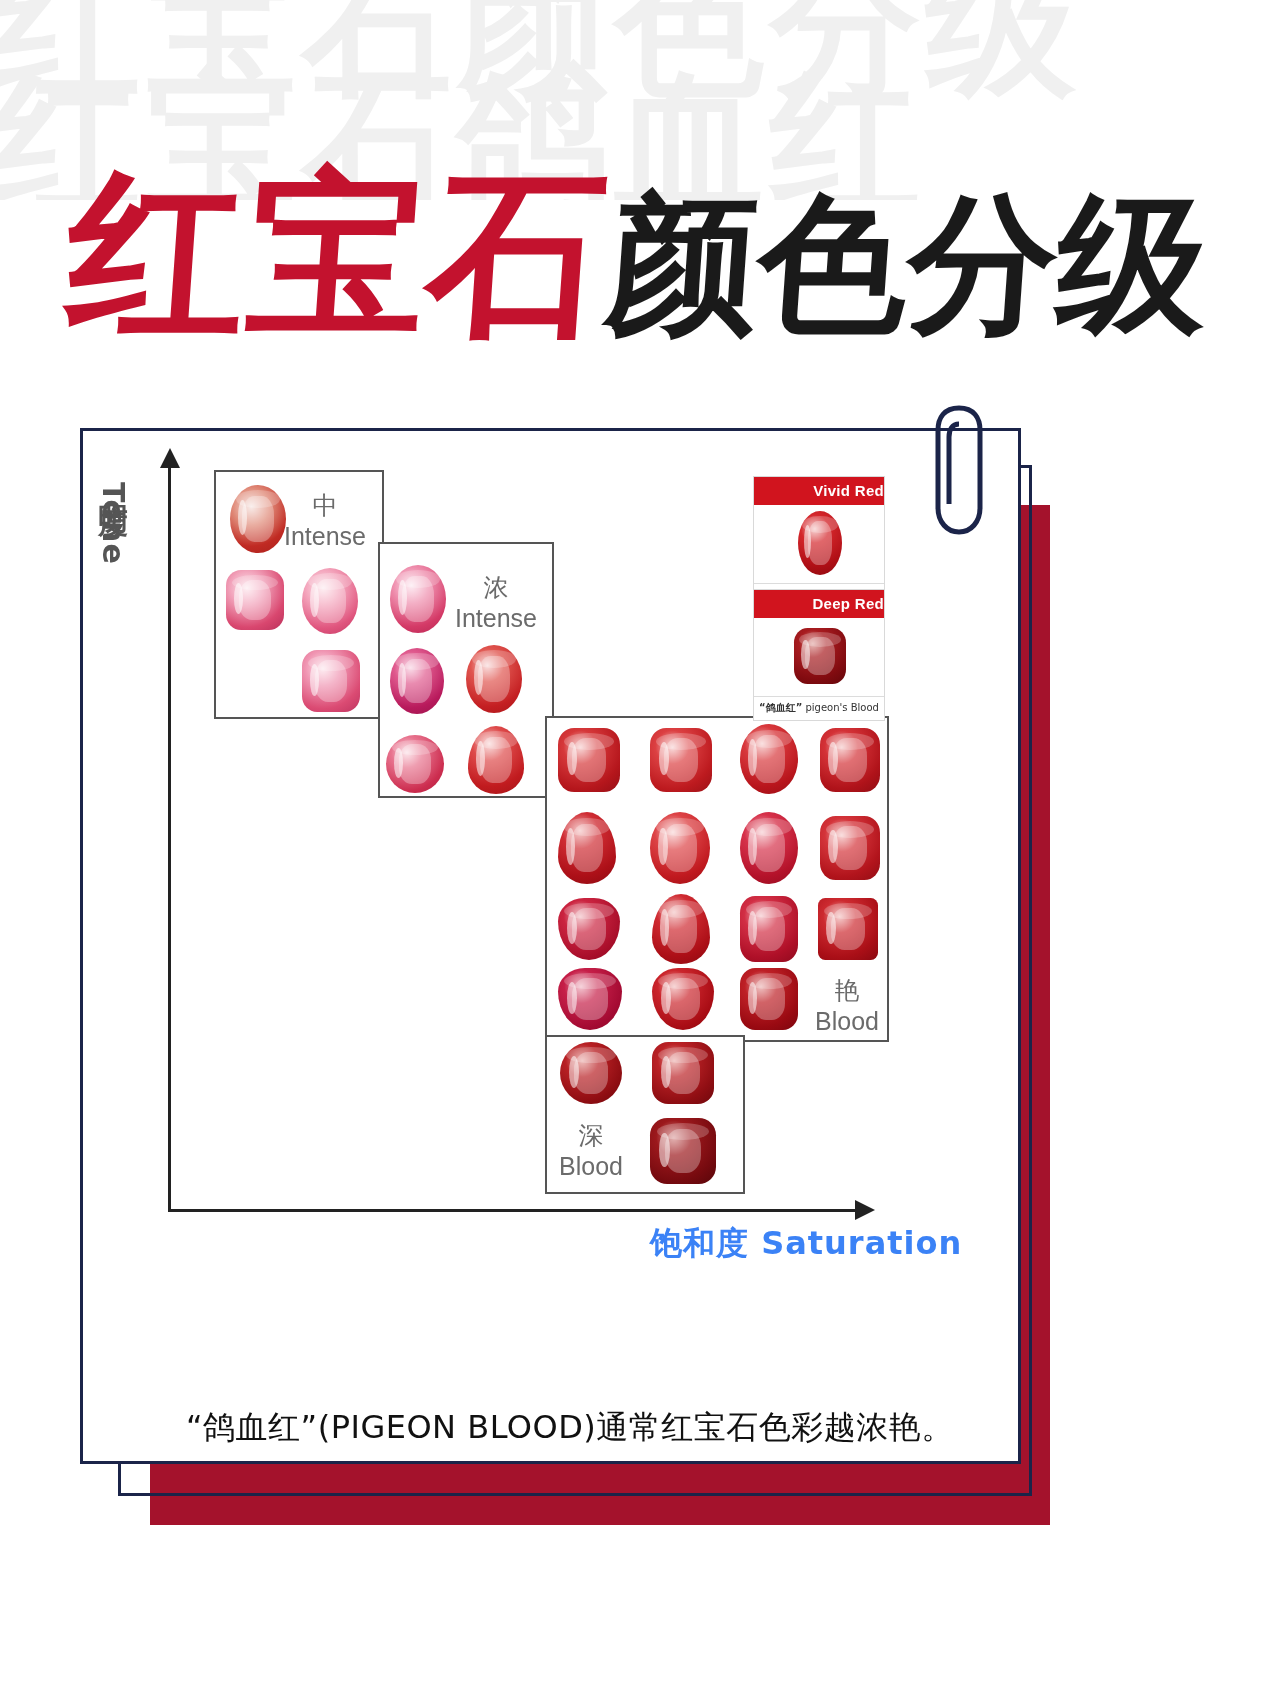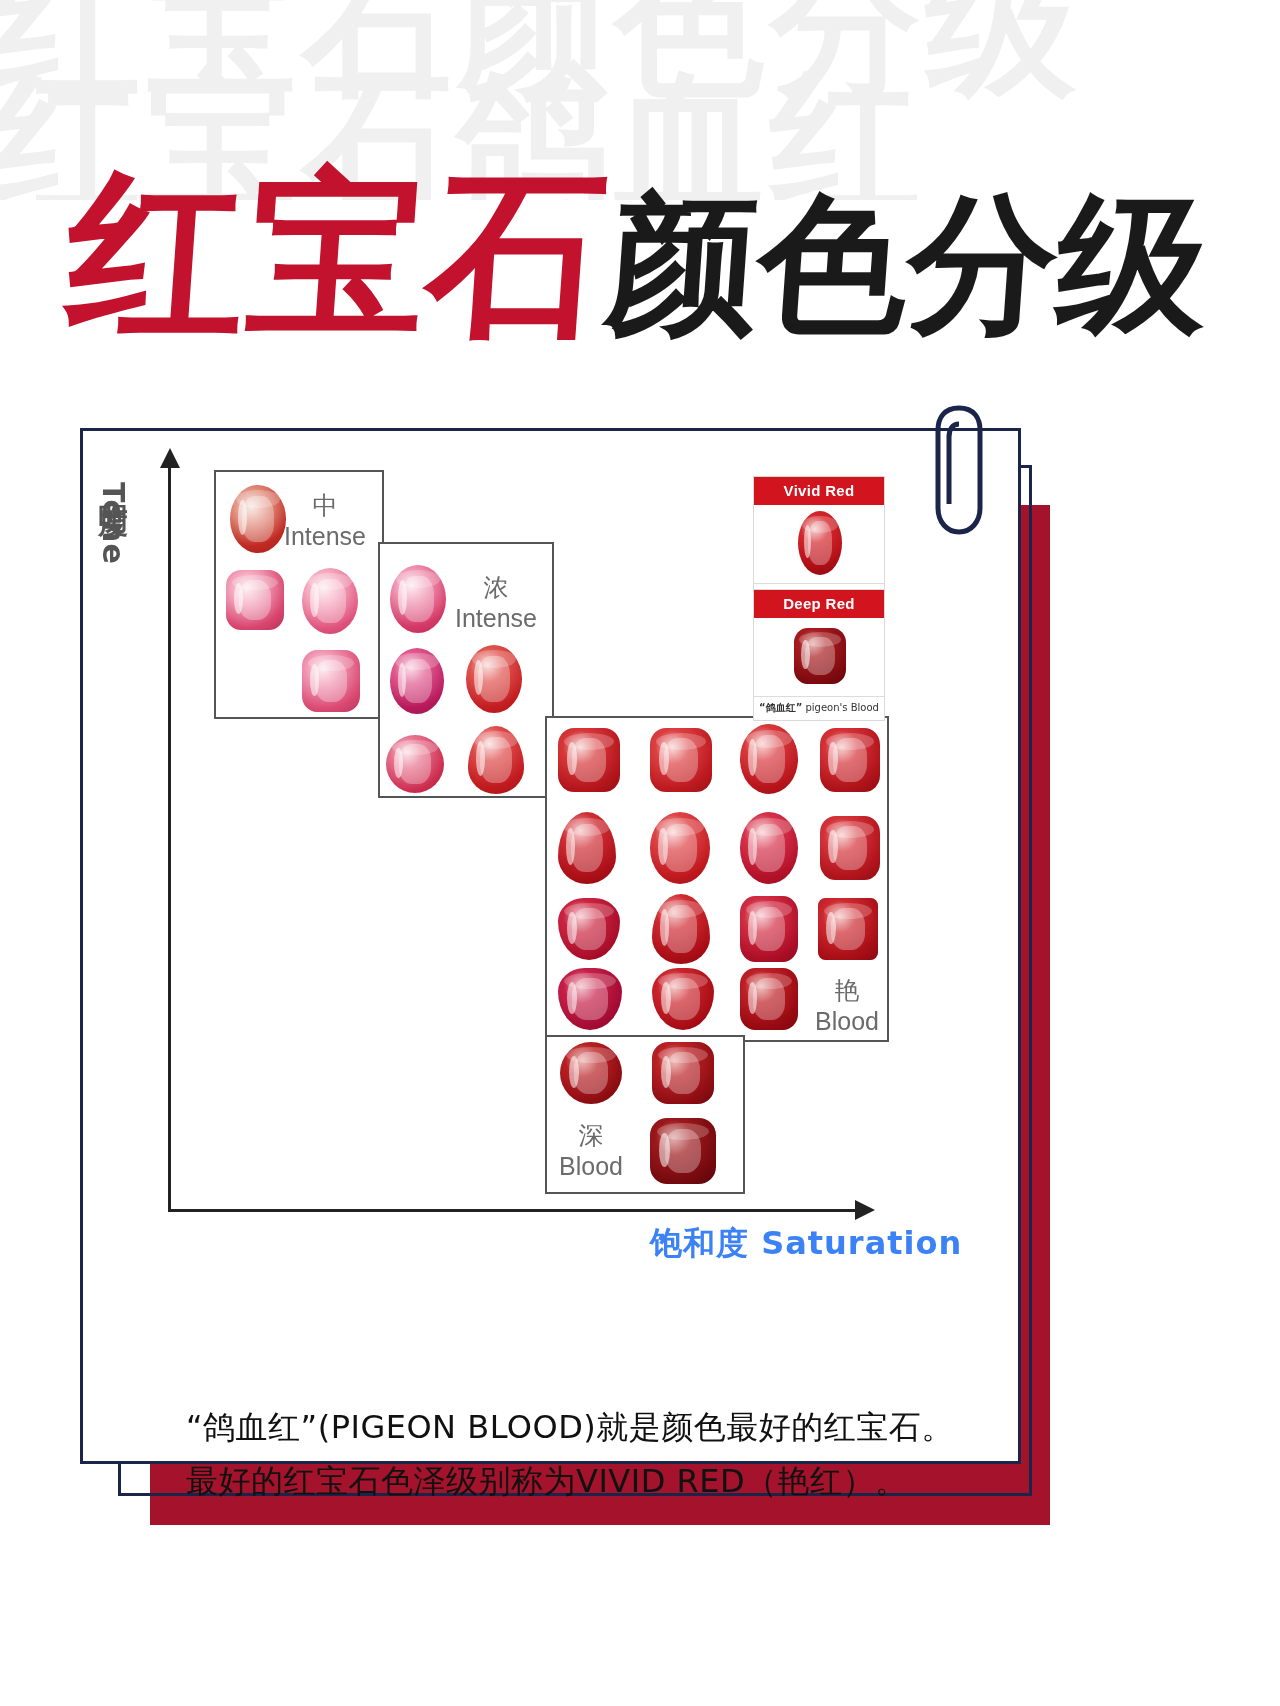--- a/index.html
+++ b/index.html
@@ -108,21 +108,21 @@
   }
   .shine{
     position:absolute;left:14%;top:22%;width:16%;height:52%;
     border-radius:50%;background:rgba(255,255,255,.55);
   }
 
   
   .rcard{position:absolute;width:130px;border:1px solid #d9d9d9;background:#fff;}
   .rcard .hd{
     background:#d1141e;color:#fff;font-size:15px;font-weight:700;
-    text-align:center;padding:5px 0 6px;letter-spacing:.3px;
+    text-align:right;padding:5px 0 6px;letter-spacing:.3px;
   }
   .rcard .body{height:78px;position:relative;background:#fff;}
   .rcard .cap{
     border-top:1px solid #dcdcdc;text-align:center;
     font-size:10px;color:#333;padding:4px 0 5px;
     font-family:"DejaVu Sans",sans-serif;white-space:nowrap;
   }
   .rcard .cap b{font-weight:700;}
 
   
@@ -412,15 +412,14 @@
     </div>
     <div class="cap">
       <b>“鸽血红”</b>
       <span>pigeon's Blood</span>
     </div>
   </div>
 
 </div>
 
 <div class="footer">
-  <div>“鸽血红”(PIGEON BLOOD)就是颜色最好的红宝石。</div>
-  <div>最好的红宝石色泽级别称为VIVID RED（艳红）。</div>
+  <div>“鸽血红”(PIGEON BLOOD)通常红宝石色彩越浓艳。</div>
 </div>
 
 </body></html>

